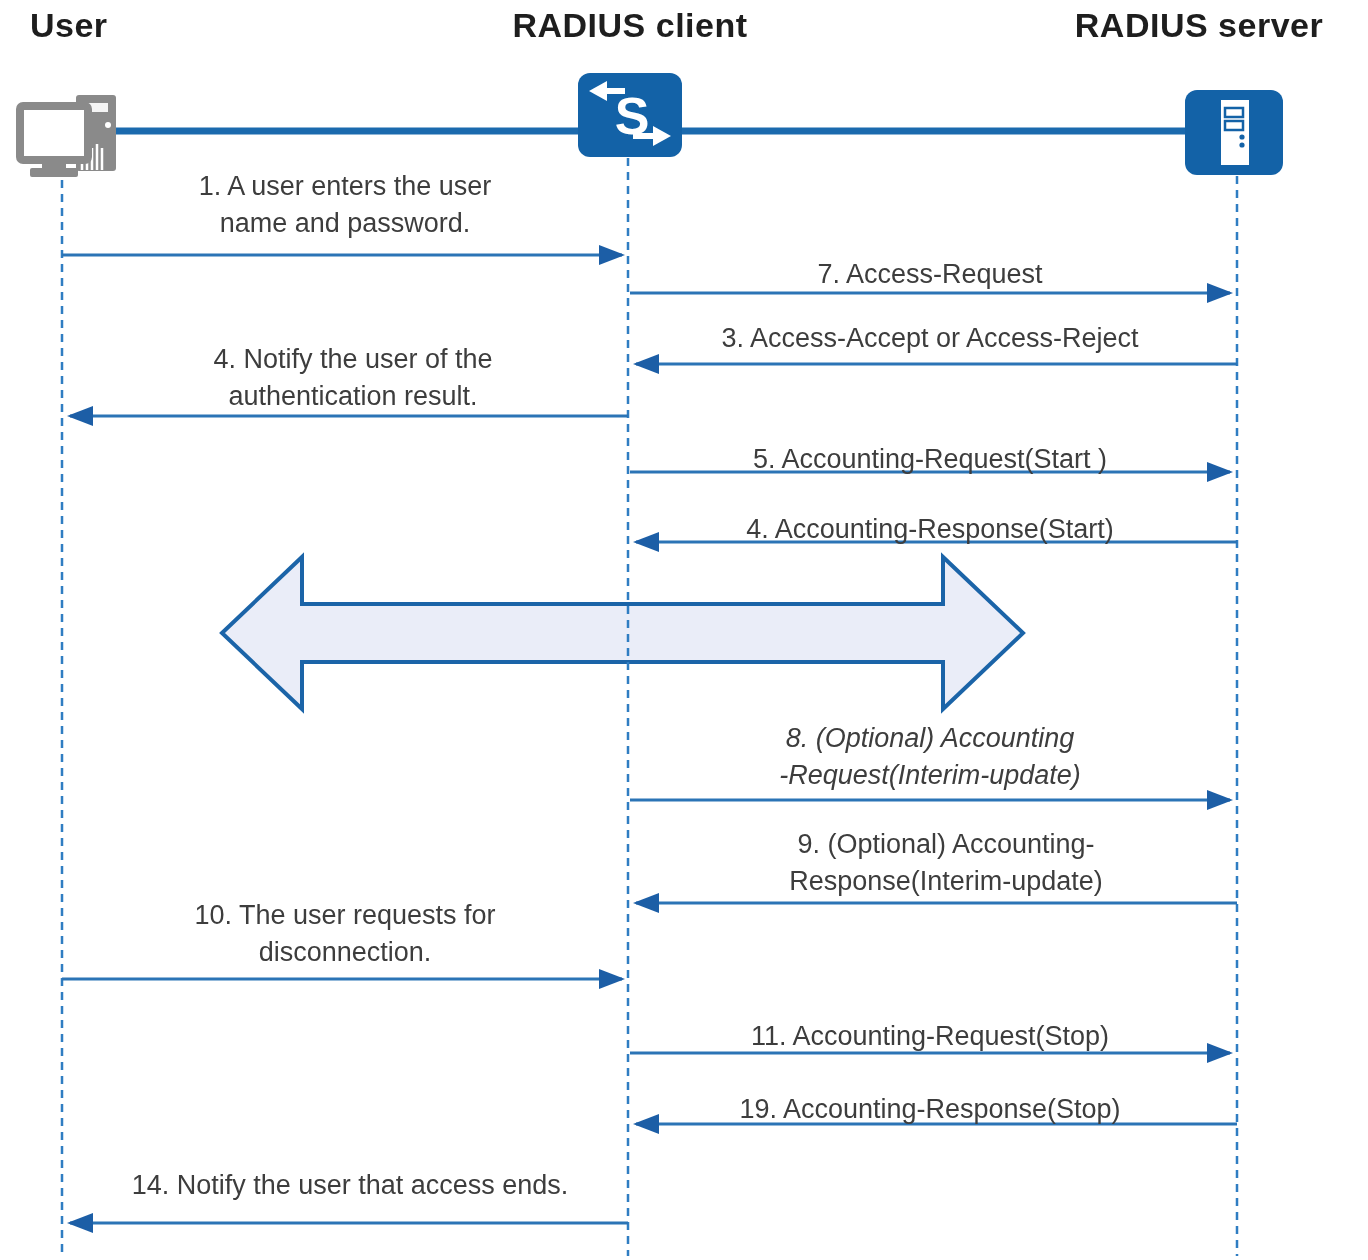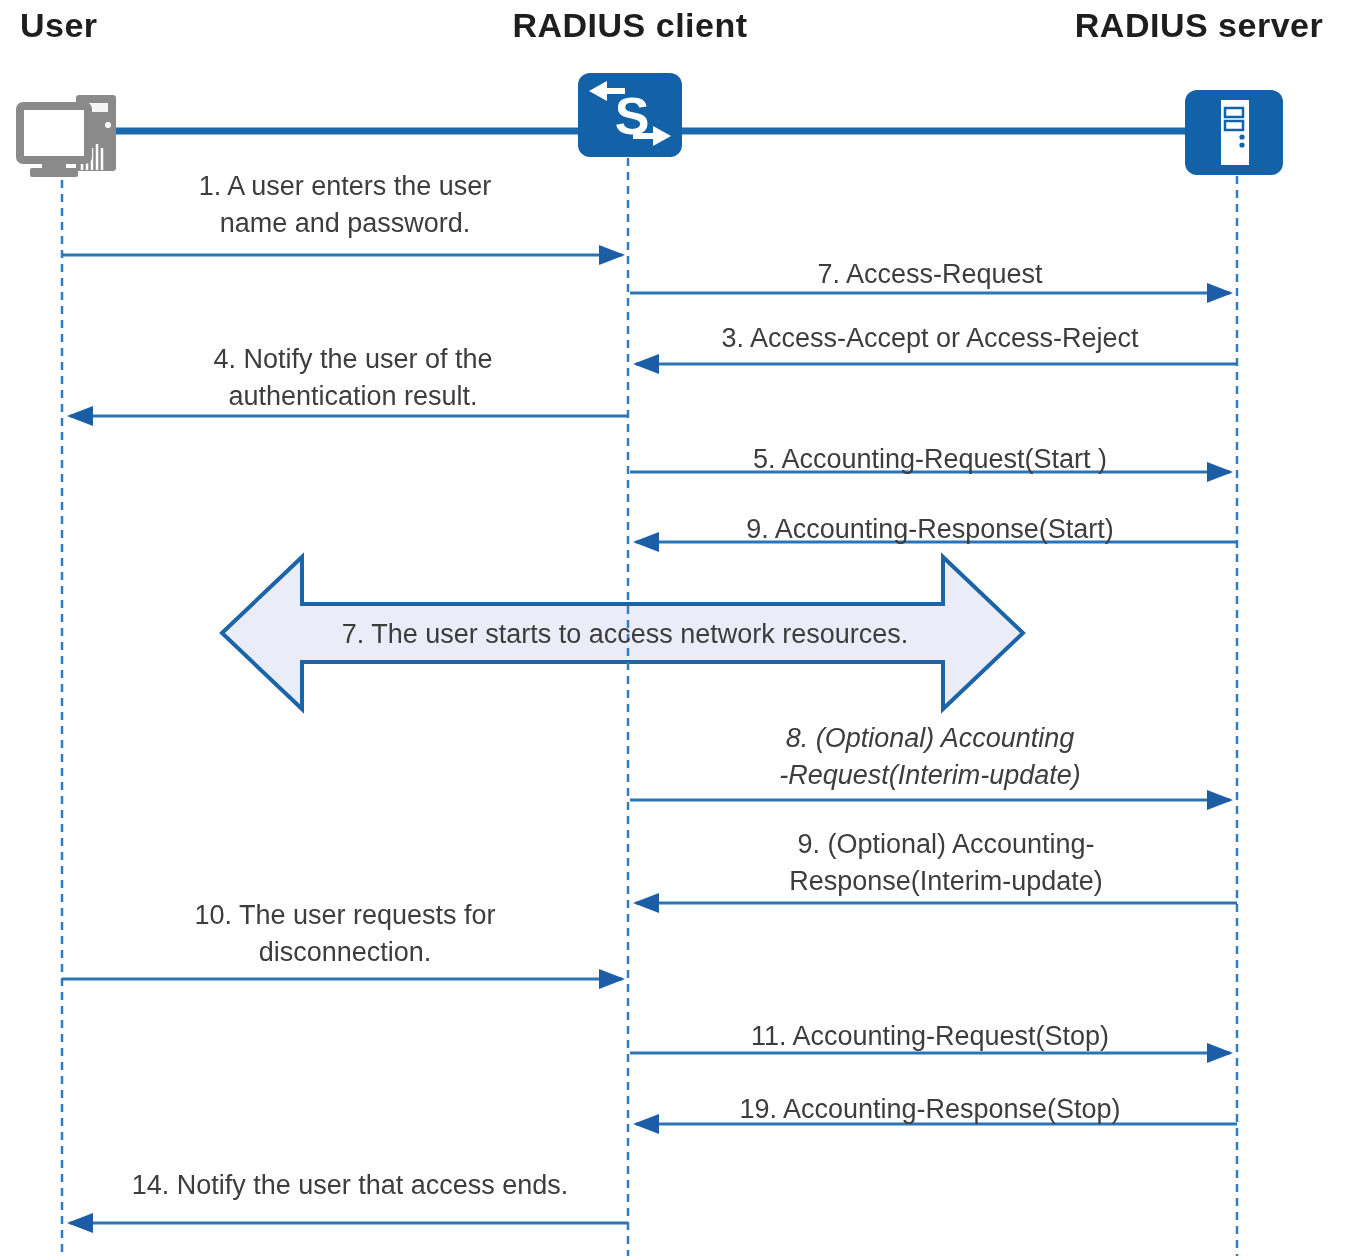--- a/index.html
+++ b/index.html
@@ -27,21 +27,21 @@
     white-space:pre-line;
   }
   .overlay,.icon{position:absolute;left:0;top:0;}
   .icon{display:block;}
 </style>
 </head>
 <body>
 
 <div class="stage">
 
-  <div class="actor-label" style="left:20px;top:6px;width:130px;text-align:left;">User</div>
+  <div class="actor-label" style="left:30px;top:6px;width:130px;text-align:left;">User</div>
   <div class="actor-label" style="left:440px;top:6px;width:380px;">RADIUS client</div>
   <div class="actor-label" style="left:1030px;top:6px;width:338px;">RADIUS server</div>
 
   <svg class="overlay" width="1368" height="1260" viewBox="0 0 1368 1260">
     <defs>
       <marker id="ah" markerUnits="userSpaceOnUse" markerWidth="26" markerHeight="20" refX="23" refY="10" orient="auto">
         <path d="M0,0 L26,10 L0,20 Z" fill="#1c5ea6"></path>
       </marker>
     </defs>
 
@@ -95,22 +95,21 @@
     <circle cx="58" cy="56" r="2.6" fill="#1362a7"></circle>
   </svg>
 
   <div class="msg" style="left:80px;top:168px;width:530px;">1. A user enters the user
 name and password.</div>
   <div class="msg" style="left:640px;top:256px;width:580px;">7. Access-Request</div>
   <div class="msg" style="left:630px;top:320px;width:600px;">3. Access-Accept or Access-Reject</div>
   <div class="msg" style="left:88px;top:341px;width:530px;">4. Notify the user of the
 authentication result.</div>
   <div class="msg" style="left:640px;top:441px;width:580px;">5. Accounting-Request(Start )</div>
-  <div class="msg" style="left:640px;top:511px;width:580px;">9. Accounting-Response(Start)</div>
-  <div class="msg" style="left:250px;top:616px;width:750px;">7. The user starts to access network resources.</div>
+  <div class="msg" style="left:640px;top:511px;width:580px;">4. Accounting-Response(Start)</div>
   <div class="msg" style="left:640px;top:720px;width:580px;font-style:italic;">8. (Optional) Accounting
 -Request(Interim-update)</div>
   <div class="msg" style="left:656px;top:826px;width:580px;">9. (Optional) Accounting-
 Response(Interim-update)</div>
   <div class="msg" style="left:80px;top:897px;width:530px;">10. The user requests for
 disconnection.</div>
   <div class="msg" style="left:640px;top:1018px;width:580px;">11. Accounting-Request(Stop)</div>
   <div class="msg" style="left:640px;top:1091px;width:580px;">19. Accounting-Response(Stop)</div>
   <div class="msg" style="left:30px;top:1167px;width:640px;">14. Notify the user that access ends.</div>
 

